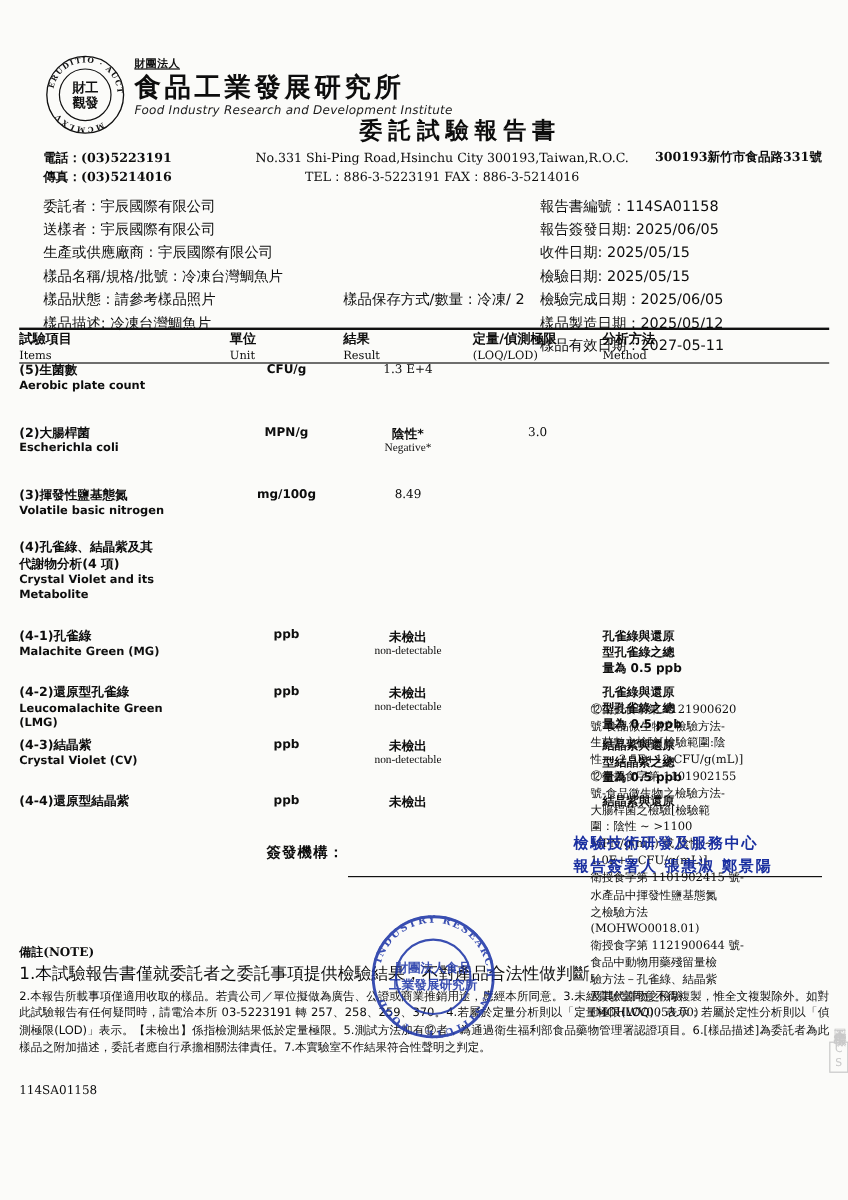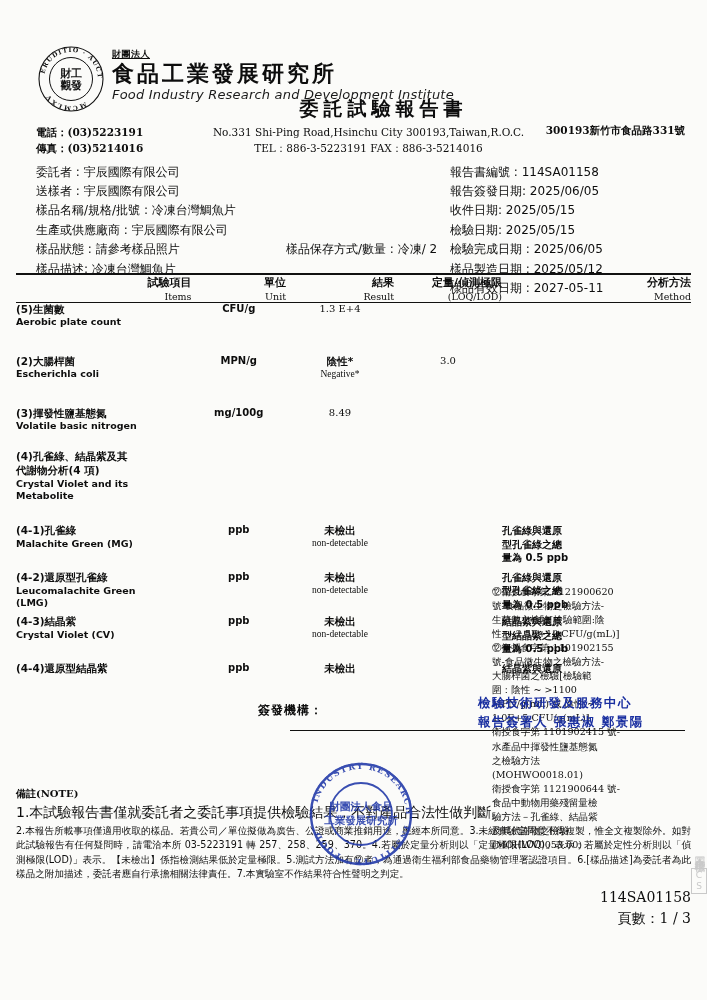--- a/index.html
+++ b/index.html
@@ -20,21 +20,21 @@
   .seal {
     width:70px; height:70px; position:relative; flex:none;
   }
   .seal svg { display:block; }
   .org-names { margin-left:6px; padding-top:6px; }
   .org-foundation { font-size:9px; letter-spacing:.5px; font-weight:bold; line-height:1.1;text-decoration:underline; }
   .org-cn {
     font-size:22px; font-weight:bold; letter-spacing:3px; line-height:1.15; margin-top:1px;
     font-family:"DejaVu Serif","Liberation Serif",serif;
   }
-  .org-en { font-size:13px; font-style:italic; letter-spacing:.2px; margin-top:1px; color:#1a1a1a; }
+  .org-en { font-size:10px; font-style:italic; letter-spacing:.2px; margin-top:1px; color:#1a1a1a; }
 
   .doc-title {
     position:absolute; left:0; right:0; top:96px; text-align:center;
     font-size:19px; font-weight:bold; letter-spacing:5px;
     font-family:"DejaVu Serif","Liberation Serif",serif;
   }
   .doc-title span { padding-left:60px; }
 
   
   .contact-row {
@@ -58,21 +58,21 @@
   .rule-thin { border-top:1px solid #111; margin:0 16px; }
 
   table.report { width:calc(100% - 32px); margin:0 16px; border-collapse:collapse; table-layout:fixed; }
   table.report th, table.report td { vertical-align:top; padding:0; }
   th.c-item   { width:26%; }
   th.c-unit   { width:14%; }
   th.c-result { width:16%; }
   th.c-loq    { width:16%; }
   th.c-method { width:28%; }
 
-  thead th { padding:5px 0 4px; font-size:11px; font-weight:bold; text-align:right; }
+  thead th { padding:5px 0 4px; font-size:11px; font-weight:bold; text-align:left; }
   thead th .en { display:block; font-size:9.5px; font-weight:normal;
                  font-family:"DejaVu Serif","Liberation Serif",serif; margin-top:1px; }
 
   tbody td { font-size:10px; padding-top:4px; }
   td.item { text-align:left; padding-left:2px; }
   td.item .cn { font-weight:bold; font-size:10.5px; line-height:1.3; }
   td.item .en { font-weight:bold; font-size:9.5px; line-height:1.3; }
   td.unit, td.result, td.loq { text-align:center; }
   td.unit { font-weight:bold; font-size:10px; }
   td.result .cn { font-weight:bold; font-size:10.5px; }
@@ -85,35 +85,35 @@
     position:absolute; left:492px; top:312px; width:200px;
     font-size:9.6px; line-height:1.47;
     font-family:"DejaVu Serif","Liberation Serif",serif;
   }
   .methods-abs p { margin:0; }
 
   .tbl-area { position:relative; }
 
   
   .sign-area { position:relative; height:105px; margin-top:4px; }
-  .sign-label { position:absolute; left:222px; top:22px; font-size:12px; font-weight:bold; letter-spacing:1px;margin-left:36px; }
+  .sign-label { position:absolute; left:222px; top:22px; font-size:12px; font-weight:bold; letter-spacing:1px; }
   .sign-line { position:absolute; left:290px; right:22px; top:50px; border-top:1.6px solid #111; }
   .sign-right { position:absolute; left:478px; top:14px; text-align:left; color:#1a2fa0; }
   .sign-center-txt { font-size:12.5px; font-weight:bold; letter-spacing:1.5px; line-height:1.5;
                      font-family:"DejaVu Serif","Liberation Serif",serif; }
   .sign-names { font-size:12.5px; font-weight:bold; letter-spacing:1.5px; line-height:1.5;
                 font-family:"DejaVu Serif","Liberation Serif",serif; }
   .stamp { position:absolute; left:307px; top:760px; width:108px; height:108px; opacity:.88; }
 
   
   .notes { margin:0 16px; padding-top:2px; }
   .note-head { font-size:10px; font-weight:bold; font-family:"DejaVu Serif","Liberation Serif",serif; }
   .note-1 { font-size:14px; letter-spacing:0px; margin-top:2px; line-height:1.35; }
   .note-body { font-size:9.6px; line-height:1.5; margin-top:2px; text-align:justify; }
-  .footer-center { text-align:right; font-size:14px; margin-top:6px; line-height:1.5;
+  .footer-center { text-align:left; font-size:10px; margin-top:21px; line-height:1.5;
                    font-family:"DejaVu Serif","Liberation Serif",serif; }
 
   
   .watermark {
     position:absolute; right:2px; top:848px; width:26px;
     font-size:11px; color:#c9c9c9; letter-spacing:1px;
     writing-mode:vertical-rl; text-orientation:upright;
     line-height:1.15; user-select:none;
   }
   .wm-cs { border:1px solid #c9c9c9; padding:1px 2px; font-size:9px; }
@@ -164,22 +164,22 @@
       <div class="addr-en">No.331 Shi-Ping Road,Hsinchu City 300193,Taiwan,R.O.C.</div>
       <div>TEL：886-3-5223191   FAX：886-3-5214016</div>
     </div>
     <div class="addr-cn-right">300193新竹市食品路331號</div>
   </div>
 
   <div class="meta">
     <div class="meta-left">
       <div>委託者 : 宇辰國際有限公司</div>
       <div>送樣者 : 宇辰國際有限公司</div>
+      <div>生產或供應廠商 : 宇辰國際有限公司</div>
       <div>樣品名稱/規格/批號 : 冷凍台灣鯛魚片</div>
-      <div>生產或供應廠商 : 宇辰國際有限公司</div>
       <div style="position:relative;">
         <span>樣品狀態 : 請參考樣品照片</span>
         <span class="meta-inline">樣品保存方式/數量 : 冷凍/ 2</span>
       </div>
       <div>樣品描述: 冷凍台灣鯛魚片</div>
     </div>
     <div class="meta-right">
       <div>報告書編號 : 114SA01158</div>
       <div>報告簽發日期: 2025/06/05</div>
       <div>收件日期: 2025/05/15</div>
@@ -394,21 +394,20 @@
       <text x="54" y="64" text-anchor="middle" font-size="10.5" font-weight="bold" font-family="DejaVu Serif, serif" fill="#1f37a8" letter-spacing="0">工業發展研究所</text>
     </svg>
   </div>
 
   <div class="notes">
     <div class="note-head">備註(NOTE)</div>
     <div class="note-1">1.本試驗報告書僅就委託者之委託事項提供檢驗結果，不對產品合法性做判斷。</div>
     <div class="note-body">2.本報告所載事項僅適用收取的樣品。若貴公司／單位擬做為廣告、公證或商業推銷用途，應經本所同意。3.未經實驗室同意不得複製，惟全文複製除外。如對此試驗報告有任何疑問時，請電洽本所 03-5223191 轉 257、258、259、370。4.若屬於定量分析則以「定量極限(LOQ)」表示；若屬於定性分析則以「偵測極限(LOD)」表示。【未檢出】係指檢測結果低於定量極限。5.測試方法加有⑫者，為通過衛生福利部食品藥物管理署認證項目。6.[樣品描述]為委託者為此樣品之附加描述，委託者應自行承擔相關法律責任。7.本實驗室不作結果符合性聲明之判定。</div>
     <div class="footer-center">
       <div>114SA01158</div>
-      <div>頁數：1 / 3</div>
     </div>
   </div>
 
   <div class="watermark">
     <span>圖王食全標檢</span>
     <span class="wm-cs">CS</span>
   </div>
 
 </div>
 

